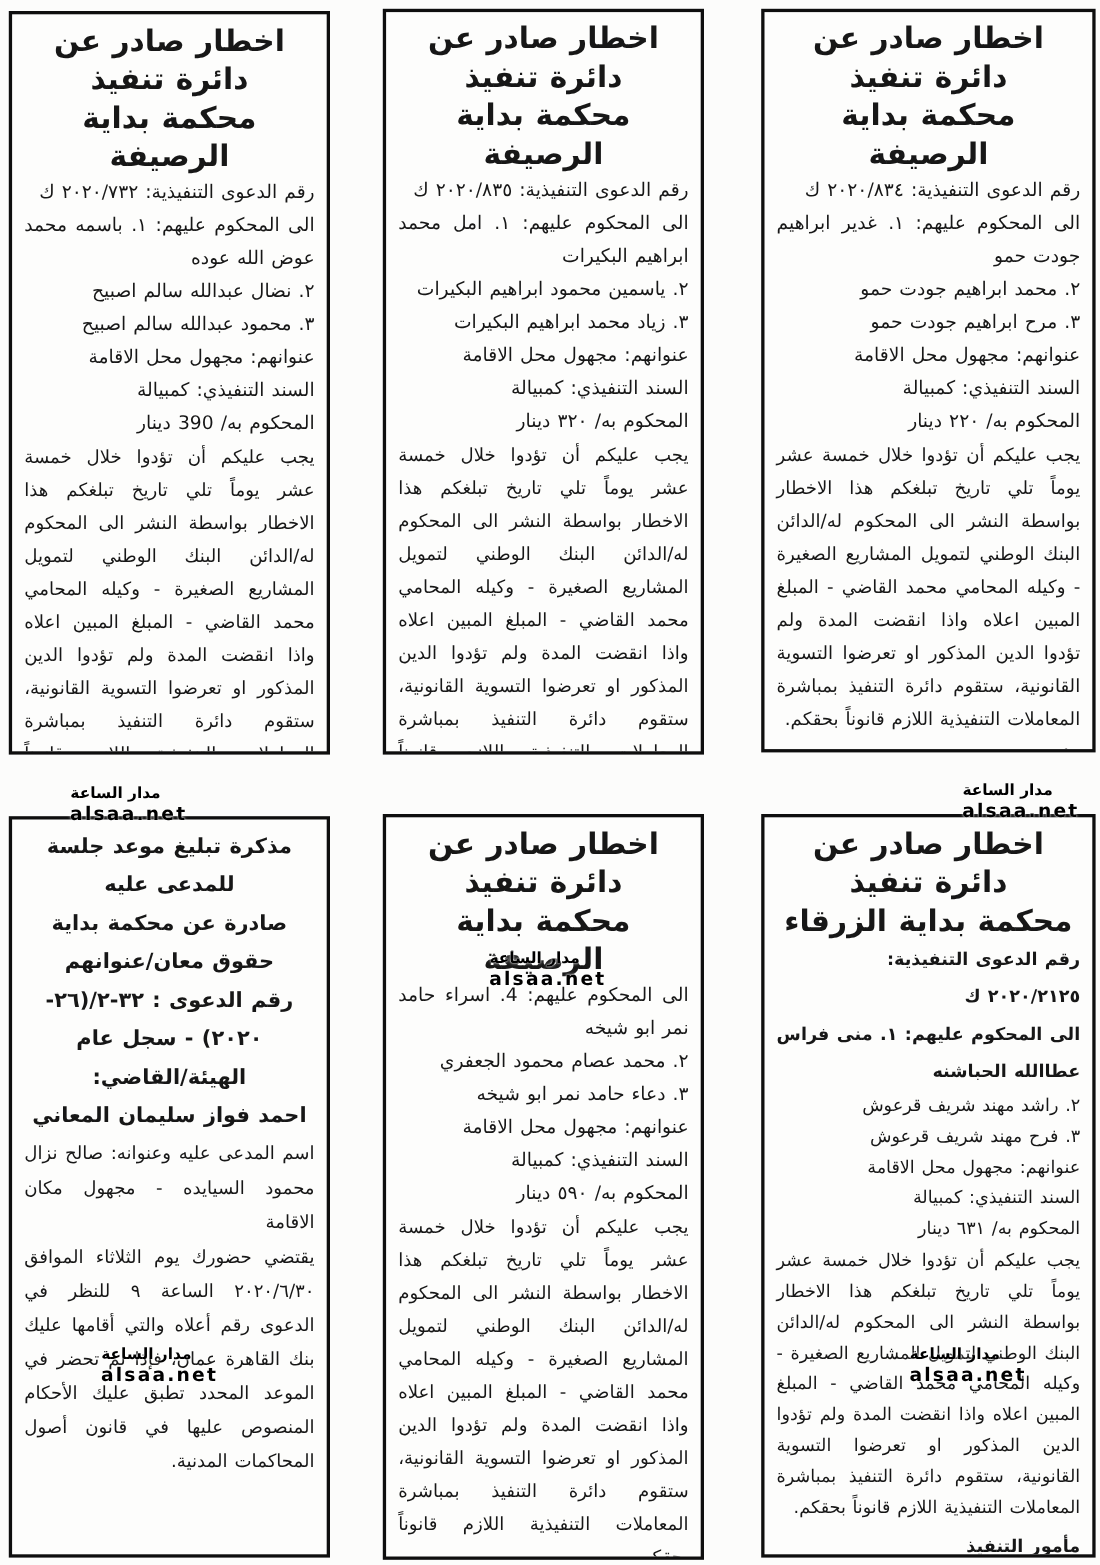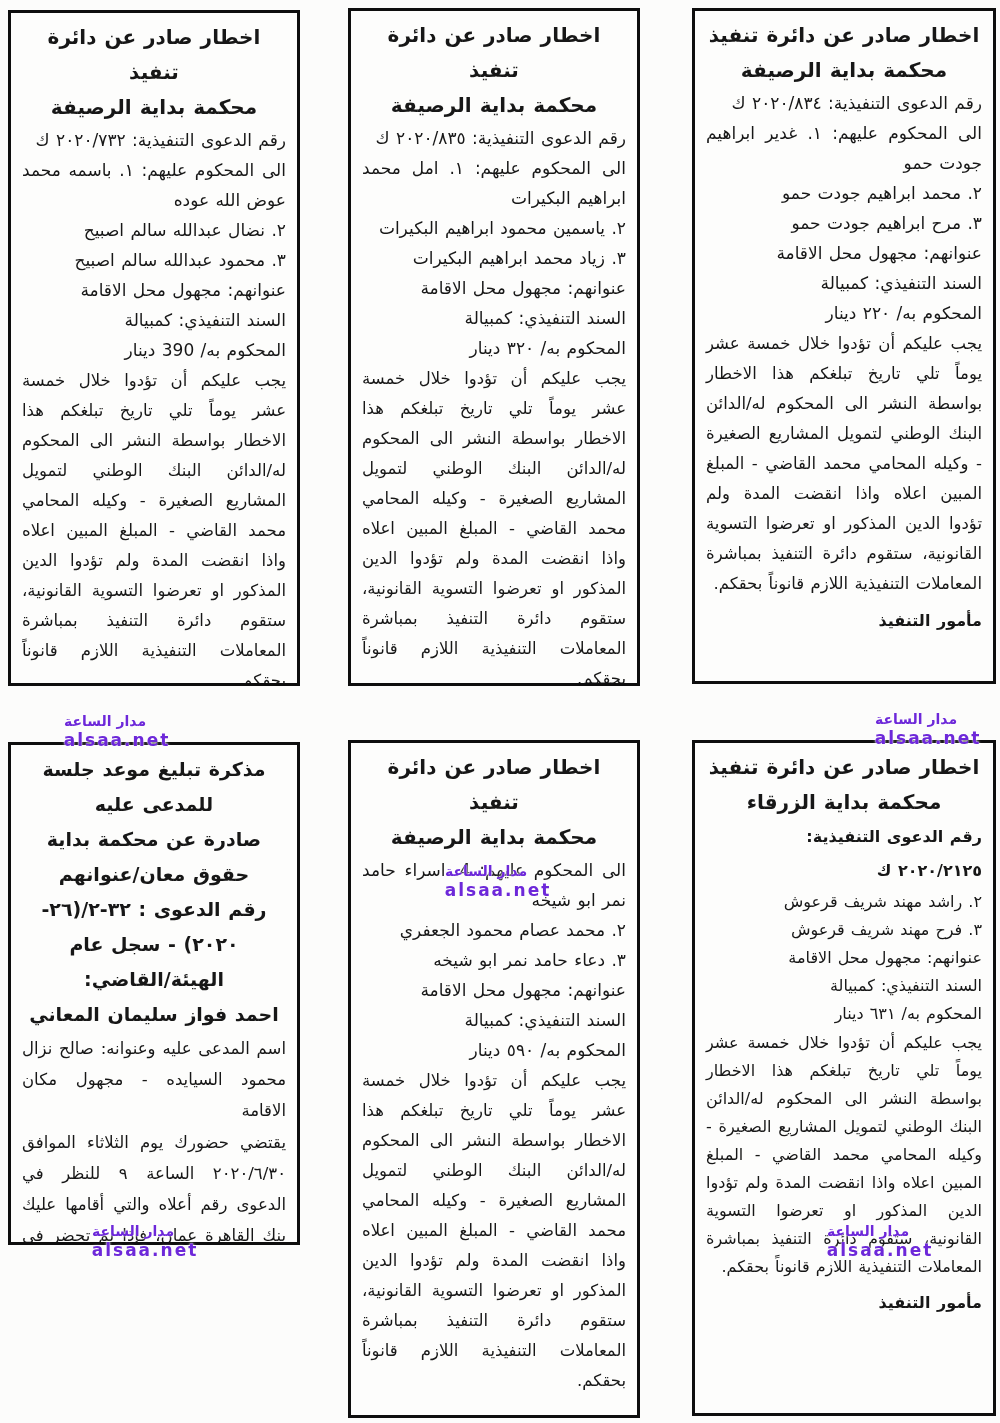--- a/index.html
+++ b/index.html
@@ -8,37 +8,37 @@
     background:#fcfcfb;color:#171717;
     font-family:"DejaVu Sans",sans-serif;direction:rtl;
   }
   .box{
     position:absolute;box-sizing:border-box;overflow:hidden;
     border:3px solid #0e0e0e;background:#fdfdfc;
     padding:7px 11px 5px 11px;
   }
   .ln{margin:0;word-spacing:1px;}
   
-  .title{font-weight:bold;font-size:20px;line-height:35px;text-align:center;}
+  .title{font-weight:bold;font-size:27px;line-height:35px;text-align:center;}
   
   .big{font-weight:bold;font-size:16px;line-height:33px;text-align:justify;}
   
   .plain{font-size:17px;line-height:30px;text-align:justify;}
   
   .body{font-size:16.5px;line-height:30px;text-align:justify;margin-top:1px;}
   
   .sig{font-weight:bold;font-size:16px;line-height:40px;text-align:right;margin-top:2px;}
   
   .t6{font-weight:bold;font-size:19px;line-height:35px;text-align:center;}
   .v-zarqa .plain,.v-zarqa .body{line-height:28px;font-size:16px;}
   .v-zarqa .big{line-height:34px;}
   .v-memo .body{line-height:31px;}
   .wm{
     position:absolute;z-index:6;transform:translateX(-50%);
-    text-align:center;color:#6d28d9;font-weight:bold;
+    text-align:center;color:#000000;font-weight:bold;
     font-size:14px;line-height:19px;letter-spacing:1px;
     text-shadow:0 0 3px #ffffff,0 0 1px #ffffff;
     pointer-events:none;white-space:nowrap;
   }
   .wm .wm-url{font-size:17px;letter-spacing:2px;margin-left:24px;}
 </style>
 </head>
 <body>
 
 <div class="page">
@@ -78,40 +78,41 @@
         <div class="ln plain">عنوانهم: مجهول محل الاقامة</div>
         <div class="ln plain">السند التنفيذي: كمبيالة</div>
         <div class="ln plain">المحكوم به/ 390 دينار</div>
         <div class="ln body">يجب عليكم أن تؤدوا خلال خمسة عشر يوماً تلي تاريخ تبلغكم هذا الاخطار بواسطة النشر الى المحكوم له/الدائن البنك الوطني لتمويل المشاريع الصغيرة - وكيله المحامي محمد القاضي - المبلغ المبين اعلاه واذا انقضت المدة ولم تؤدوا الدين المذكور او تعرضوا التسوية القانونية، ستقوم دائرة التنفيذ بمباشرة المعاملات التنفيذية اللازم قانوناً بحقكم.</div>
       </div>
       <div class="box v-zarqa" style="left: 692px; top: 740px; width: 304px; height: 676px;">
         <div class="ln title">اخطار صادر عن دائرة تنفيذ</div>
         <div class="ln title">محكمة بداية الزرقاء</div>
         <div class="ln big">رقم الدعوى التنفيذية:</div>
         <div class="ln big">٢٠٢٠/٢١٢٥ ك</div>
+        <div class="ln big">الى المحكوم عليهم: ١. منى فراس عطاالله الحباشنه</div>
         <div class="ln plain">٢. راشد مهند شريف قرعوش</div>
         <div class="ln plain">٣. فرح مهند شريف قرعوش</div>
         <div class="ln plain">عنوانهم: مجهول محل الاقامة</div>
         <div class="ln plain">السند التنفيذي: كمبيالة</div>
         <div class="ln plain">المحكوم به/ ٦٣١ دينار</div>
         <div class="ln body">يجب عليكم أن تؤدوا خلال خمسة عشر يوماً تلي تاريخ تبلغكم هذا الاخطار بواسطة النشر الى المحكوم له/الدائن البنك الوطني لتمويل المشاريع الصغيرة - وكيله المحامي محمد القاضي - المبلغ المبين اعلاه واذا انقضت المدة ولم تؤدوا الدين المذكور او تعرضوا التسوية القانونية، ستقوم دائرة التنفيذ بمباشرة المعاملات التنفيذية اللازم قانوناً بحقكم.</div>
         <div class="ln sig">مأمور التنفيذ</div>
       </div>
       <div class="box v-std" style="left: 348px; top: 740px; width: 292px; height: 678px;">
         <div class="ln title">اخطار صادر عن دائرة تنفيذ</div>
         <div class="ln title">محكمة بداية الرصيفة</div>
         <div class="ln plain">الى المحكوم عليهم: 4. اسراء حامد نمر ابو شيخه</div>
         <div class="ln plain">٢. محمد عصام محمود الجعفري</div>
         <div class="ln plain">٣. دعاء حامد نمر ابو شيخه</div>
         <div class="ln plain">عنوانهم: مجهول محل الاقامة</div>
         <div class="ln plain">السند التنفيذي: كمبيالة</div>
         <div class="ln plain">المحكوم به/ ٥٩٠ دينار</div>
         <div class="ln body">يجب عليكم أن تؤدوا خلال خمسة عشر يوماً تلي تاريخ تبلغكم هذا الاخطار بواسطة النشر الى المحكوم له/الدائن البنك الوطني لتمويل المشاريع الصغيرة - وكيله المحامي محمد القاضي - المبلغ المبين اعلاه واذا انقضت المدة ولم تؤدوا الدين المذكور او تعرضوا التسوية القانونية، ستقوم دائرة التنفيذ بمباشرة المعاملات التنفيذية اللازم قانوناً بحقكم.</div>
       </div>
-      <div class="box v-memo" style="left: 8px; top: 742px; width: 292px; height: 503px;">
+      <div class="box v-memo" style="left: 8px; top: 742px; width: 292px; height: 674px;">
         <div class="ln t6">مذكرة تبليغ موعد جلسة</div>
         <div class="ln t6">للمدعى عليه</div>
         <div class="ln t6">صادرة عن محكمة بداية</div>
         <div class="ln t6">حقوق معان/عنوانهم</div>
         <div class="ln t6">رقم الدعوى : ٣٢-٢/(٢٦-</div>
         <div class="ln t6">٢٠٢٠) - سجل عام</div>
         <div class="ln t6">الهيئة/القاضي:</div>
         <div class="ln t6">احمد فواز سليمان المعاني</div>
         <div class="ln body">اسم المدعى عليه وعنوانه: صالح نزال محمود السيايده - مجهول مكان الاقامة</div>
         <div class="ln body">يقتضي حضورك يوم الثلاثاء الموافق ٢٠٢٠/٦/٣٠ الساعة ٩ للنظر في الدعوى رقم أعلاه والتي أقامها عليك بنك القاهرة عمان، فإذا لم تحضر في الموعد المحدد تطبق عليك الأحكام المنصوص عليها في قانون أصول المحاكمات المدنية.</div>

